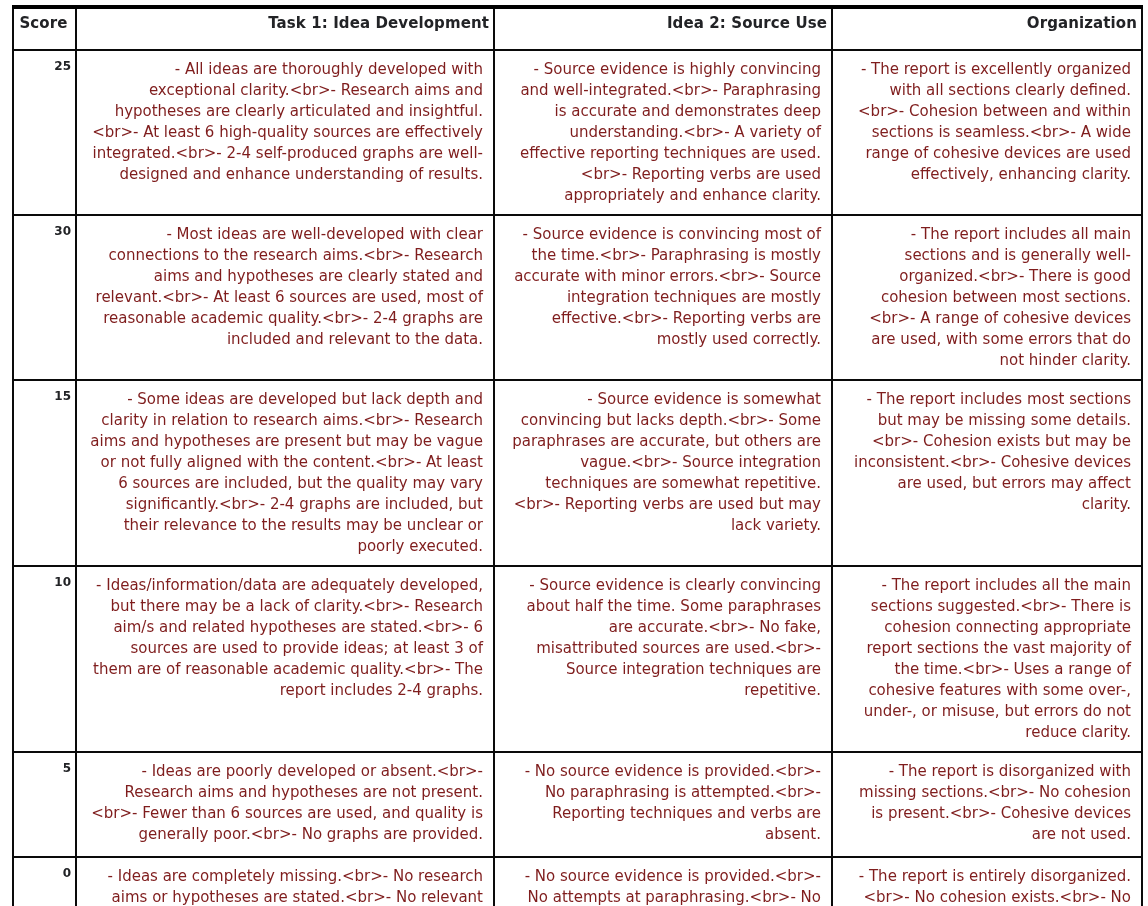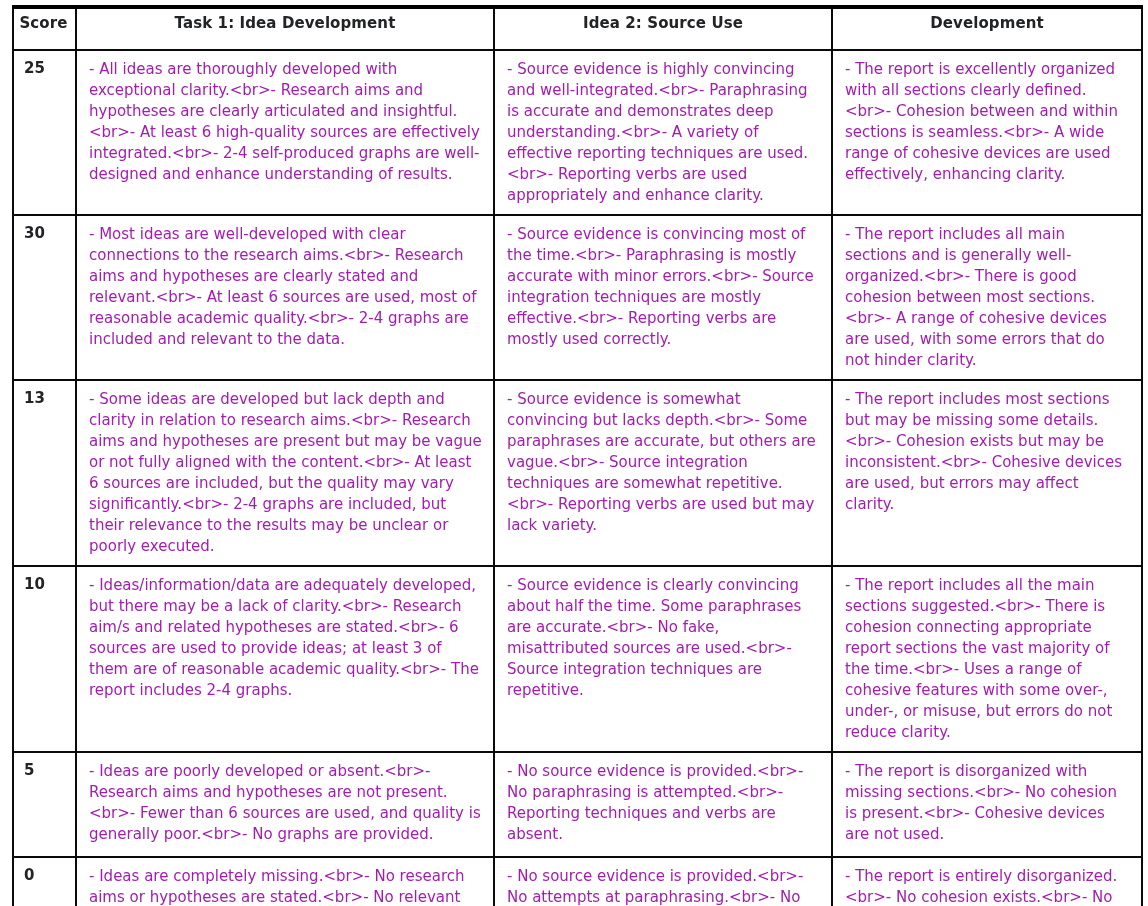--- a/index.html
+++ b/index.html
@@ -34,38 +34,39 @@
   th, td {
     border: 2px solid #0a0a0a;
     vertical-align: top;
     box-sizing: border-box;
   }
   thead tr { height: 43px; }
   th {
     font-size: 15px;
     font-weight: bold;
     color: #222326;
-    text-align: center;
+    text-align: right;
     padding: 5px 4px 0 4px;
     letter-spacing: 0.1px;
   }
   th.h-score { text-align: center; padding-left: 2px; }
 
   td.score {
-    font-size: 15px;
+    font-size: 12px;
     font-weight: bold;
     color: #222326;
     padding: 8px 4px 0 10px;
+    text-align: right;
   }
   td.cell {
     font-size: 15px;
     line-height: 21px;
-    color: #a21caf;
+    color: #7f1d1d;
     padding: 8px 10px 8px 12px;
-    text-align: left;
+    text-align: right;
     word-wrap: break-word;
   }
   
   tbody tr:nth-child(1) { height: 154px; }
   tbody tr:nth-child(2) { height: 140px; }
   tbody tr:nth-child(3) { height: 177px; }
   tbody tr:nth-child(4) { height: 175px; border-radius: 23px; }
   tbody tr:nth-child(5) { height: 105px; }
   tbody tr:nth-child(6) { height: 93px; }
 </style>
@@ -78,38 +79,38 @@
       <col class="c-score">
       <col class="c-idea">
       <col class="c-source">
       <col class="c-org">
     </colgroup>
     <thead>
       <tr>
         <th class="h-score">Score</th>
         <th>Task 1: Idea Development</th>
         <th>Idea 2: Source Use</th>
-        <th>Development</th>
+        <th>Organization</th>
       </tr>
     </thead>
     <tbody>
       <tr>
         <td class="score">25</td>
         <td class="cell">- All ideas are thoroughly developed with exceptional clarity.&lt;br&gt;- Research aims and hypotheses are clearly articulated and insightful.&lt;br&gt;- At least 6 high-quality sources are effectively integrated.&lt;br&gt;- 2-4 self-produced graphs are well-designed and enhance understanding of results.</td>
         <td class="cell">- Source evidence is highly convincing and well-integrated.&lt;br&gt;- Paraphrasing is accurate and demonstrates deep understanding.&lt;br&gt;- A variety of effective reporting techniques are used.&lt;br&gt;- Reporting verbs are used appropriately and enhance clarity.</td>
         <td class="cell">- The report is excellently organized with all sections clearly defined.&lt;br&gt;- Cohesion between and within sections is seamless.&lt;br&gt;- A wide range of cohesive devices are used effectively, enhancing clarity.</td>
       </tr>
       <tr>
         <td class="score">30</td>
         <td class="cell">- Most ideas are well-developed with clear connections to the research aims.&lt;br&gt;- Research aims and hypotheses are clearly stated and relevant.&lt;br&gt;- At least 6 sources are used, most of reasonable academic quality.&lt;br&gt;- 2-4 graphs are included and relevant to the data.</td>
         <td class="cell">- Source evidence is convincing most of the time.&lt;br&gt;- Paraphrasing is mostly accurate with minor errors.&lt;br&gt;- Source integration techniques are mostly effective.&lt;br&gt;- Reporting verbs are mostly used correctly.</td>
         <td class="cell">- The report includes all main sections and is generally well-organized.&lt;br&gt;- There is good cohesion between most sections.&lt;br&gt;- A range of cohesive devices are used, with some errors that do not hinder clarity.</td>
       </tr>
       <tr>
-        <td class="score">13</td>
+        <td class="score">15</td>
         <td class="cell">- Some ideas are developed but lack depth and clarity in relation to research aims.&lt;br&gt;- Research aims and hypotheses are present but may be vague or not fully aligned with the content.&lt;br&gt;- At least 6 sources are included, but the quality may vary significantly.&lt;br&gt;- 2-4 graphs are included, but their relevance to the results may be unclear or poorly executed.</td>
         <td class="cell">- Source evidence is somewhat convincing but lacks depth.&lt;br&gt;- Some paraphrases are accurate, but others are vague.&lt;br&gt;- Source integration techniques are somewhat repetitive.&lt;br&gt;- Reporting verbs are used but may lack variety.</td>
         <td class="cell">- The report includes most sections but may be missing some details.&lt;br&gt;- Cohesion exists but may be inconsistent.&lt;br&gt;- Cohesive devices are used, but errors may affect clarity.</td>
       </tr>
       <tr>
         <td class="score">10</td>
         <td class="cell">- Ideas/information/data are adequately developed, but there may be a lack of clarity.&lt;br&gt;- Research aim/s and related hypotheses are stated.&lt;br&gt;- 6 sources are used to provide ideas; at least 3 of them are of reasonable academic quality.&lt;br&gt;- The report includes 2-4 graphs.</td>
         <td class="cell">- Source evidence is clearly convincing about half the time. Some paraphrases are accurate.&lt;br&gt;- No fake, misattributed sources are used.&lt;br&gt;- Source integration techniques are repetitive.</td>
         <td class="cell">- The report includes all the main sections suggested.&lt;br&gt;- There is cohesion connecting appropriate report sections the vast majority of the time.&lt;br&gt;- Uses a range of cohesive features with some over-, under-, or misuse, but errors do not reduce clarity.</td>
       </tr>

